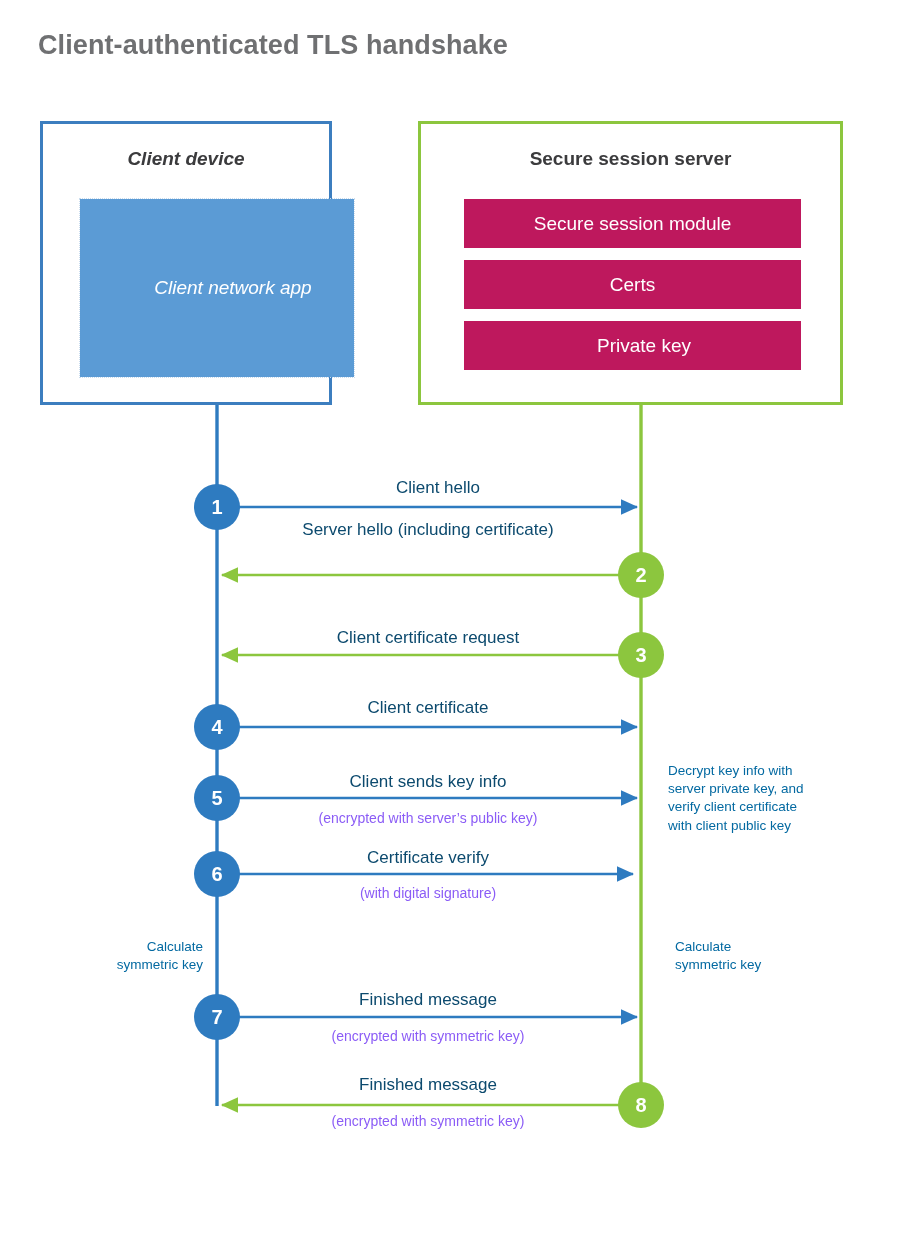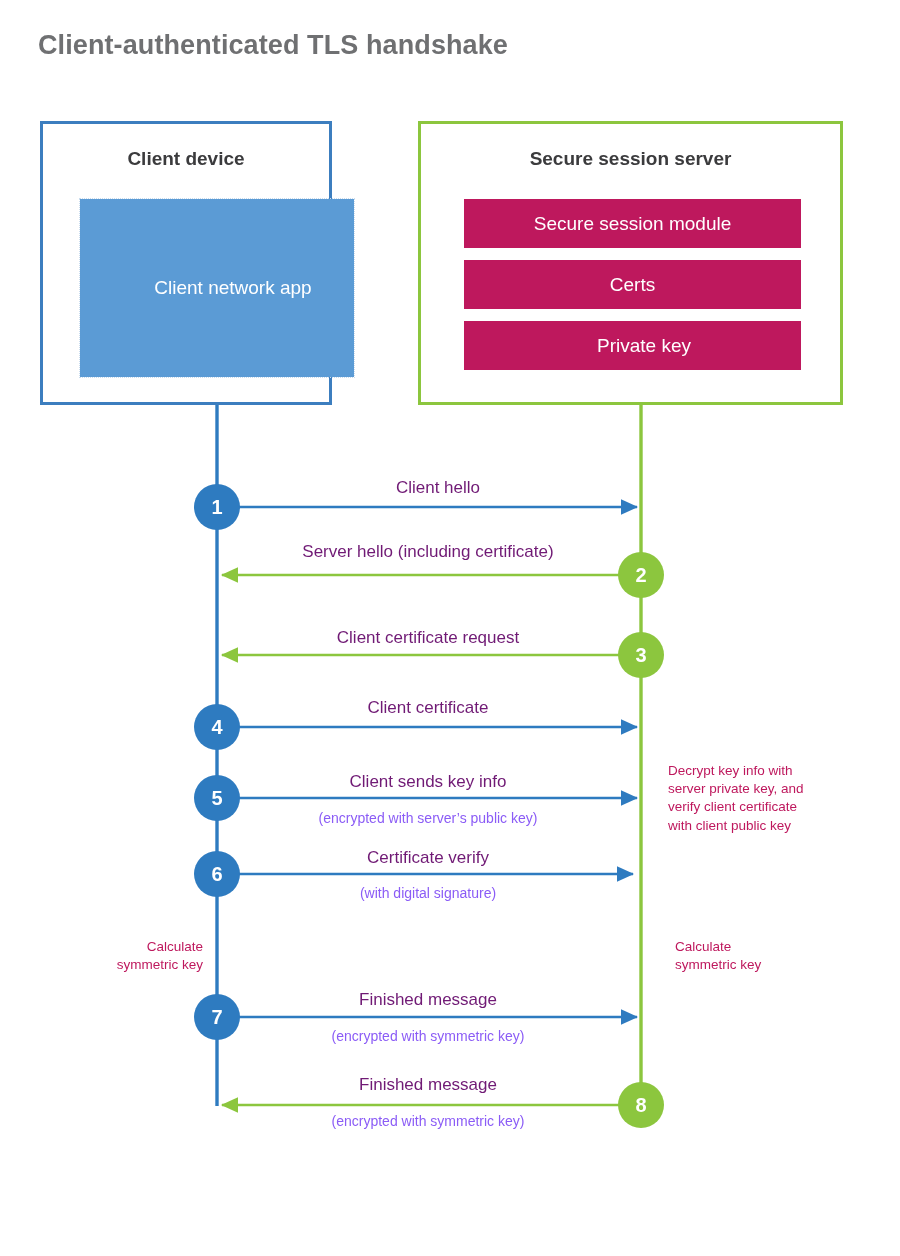--- a/index.html
+++ b/index.html
@@ -41,20 +41,21 @@
     position: absolute;
     background: #ffffff;
     box-sizing: border-box;
   }
   .party-box.client {
     left: 40px;
     top: 121px;
     width: 292px;
     height: 284px;
     border: 3px solid #3C7EBF;
+    font-style: italic;
   }
   .party-box.server {
     left: 418px;
     top: 121px;
     width: 425px;
     height: 284px;
     border: 3px solid #8CC63E;
   }
   .party-title {
     position: absolute;
@@ -133,39 +134,39 @@
   }
   .step-circle.blue  { background: #2E7BC0; }
   .step-circle.green { background: #8CC63E; }
 
   
   .msg-label {
     position: absolute;
     text-align: center;
     font-size: 17px;
     font-weight: 300;
-    color: #701a75;
+    color: #0c4a6e;
     white-space: nowrap;
   }
   .msg-sublabel {
     position: absolute;
     text-align: center;
     font-size: 14px;
     font-weight: 300;
     color: #8b5cf6;
     white-space: nowrap;
   }
 
   
   .side-note {
     position: absolute;
     font-size: 13.5px;
     font-weight: 300;
     line-height: 1.35;
-    color: #be185d;
+    color: #0369a1;
   }
   .side-note.right-side { text-align: left; }
   .side-note.left-side  { text-align: right; }
 </style>
 </head>
 <body>
 
 <div id="diagram-root">
 
   <div class="page-title">Client-authenticated TLS handshake</div>
@@ -218,21 +219,21 @@
   <div class="step-circle green" style="left:618px; top:552px;">2</div>
   <div class="step-circle green" style="left:618px; top:632px;">3</div>
   <div class="step-circle blue" style="left:194px; top:704px;">4</div>
   <div class="step-circle blue" style="left:194px; top:775px;">5</div>
   <div class="step-circle blue" style="left:194px; top:851px;">6</div>
   <div class="step-circle blue" style="left:194px; top:994px;">7</div>
   <div class="step-circle green" style="left:618px; top:1082px;">8</div>
 
   <div class="msg-label" style="left:228px; width:420px; top:478px;">Client hello</div>
 
-  <div class="msg-label" style="left:218px; width:420px; top:542px;">Server hello (including certificate)</div>
+  <div class="msg-label" style="left:218px; width:420px; top:520px;">Server hello (including certificate)</div>
 
   <div class="msg-label" style="left:218px; width:420px; top:628px;">Client certificate request</div>
 
   <div class="msg-label" style="left:218px; width:420px; top:698px;">Client certificate</div>
 
   <div class="msg-label" style="left:218px; width:420px; top:772px;">Client sends key info</div>
   <div class="msg-sublabel" style="left:218px; width:420px; top:810px;">(encrypted with server’s public key)</div>
 
   <div class="msg-label" style="left:218px; width:420px; top:848px;">Certificate verify</div>
   <div class="msg-sublabel" style="left:218px; width:420px; top:885px;">(with digital signature)</div>

